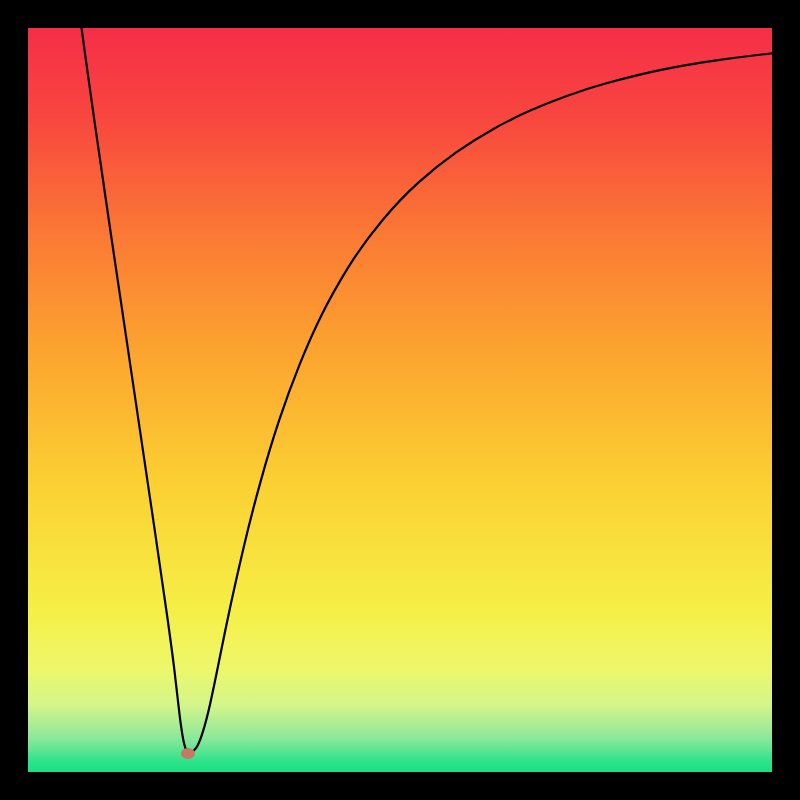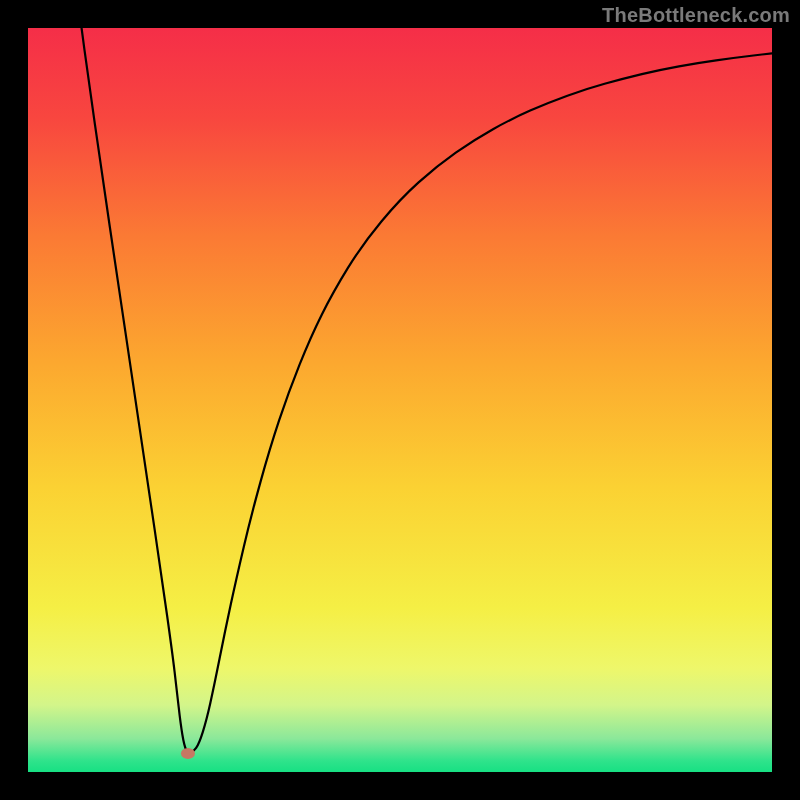--- a/index.html
+++ b/index.html
@@ -35,21 +35,20 @@
     color: #7a7a7a;
     letter-spacing: 0.2px;
     user-select: none;
   }
   svg { display: block; }
 </style>
 </head>
 <body>
 
 <div class="frame">
-  <div class="watermark">TheBottleneck.com</div>
   <div class="plot-area">
     <svg id="chart-svg" width="744" height="744" viewBox="0 0 744 744">
       <defs>
         <linearGradient id="bg-grad" x1="0" y1="0" x2="0" y2="1">
             <stop offset="0%" stop-color="#f52e48"></stop>
             <stop offset="12%" stop-color="#f8463f"></stop>
             <stop offset="28.000000000000004%" stop-color="#fb7a34"></stop>
             <stop offset="45%" stop-color="#fca82f"></stop>
             <stop offset="62%" stop-color="#fbd233"></stop>
             <stop offset="78%" stop-color="#f5ef45"></stop>

